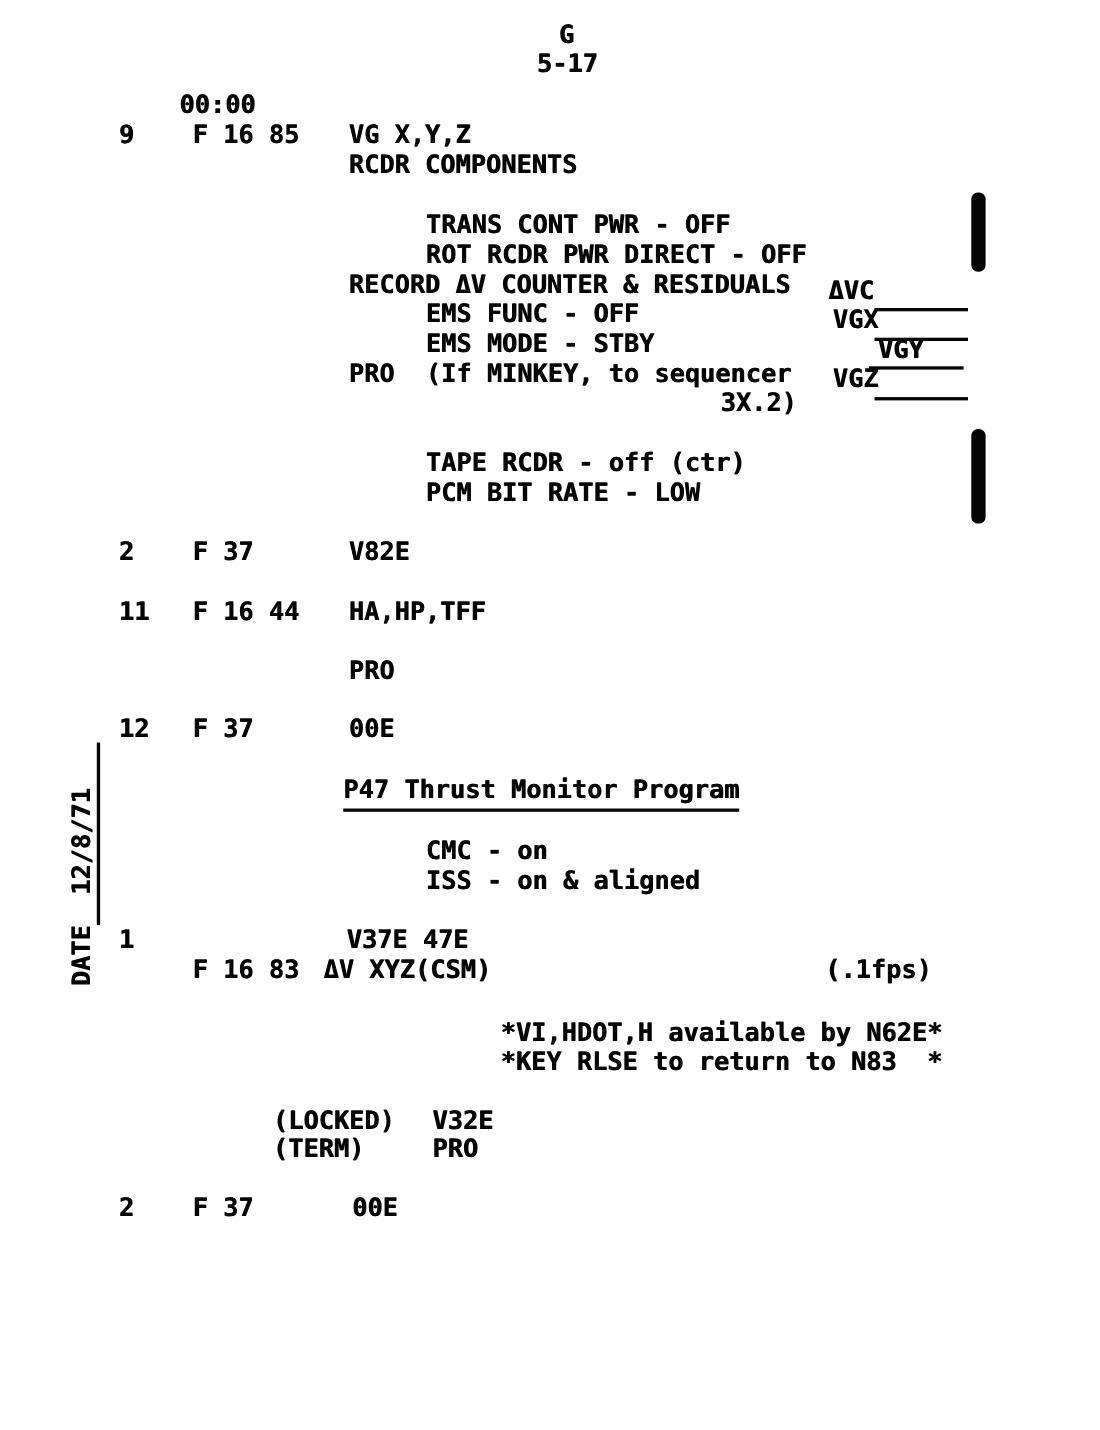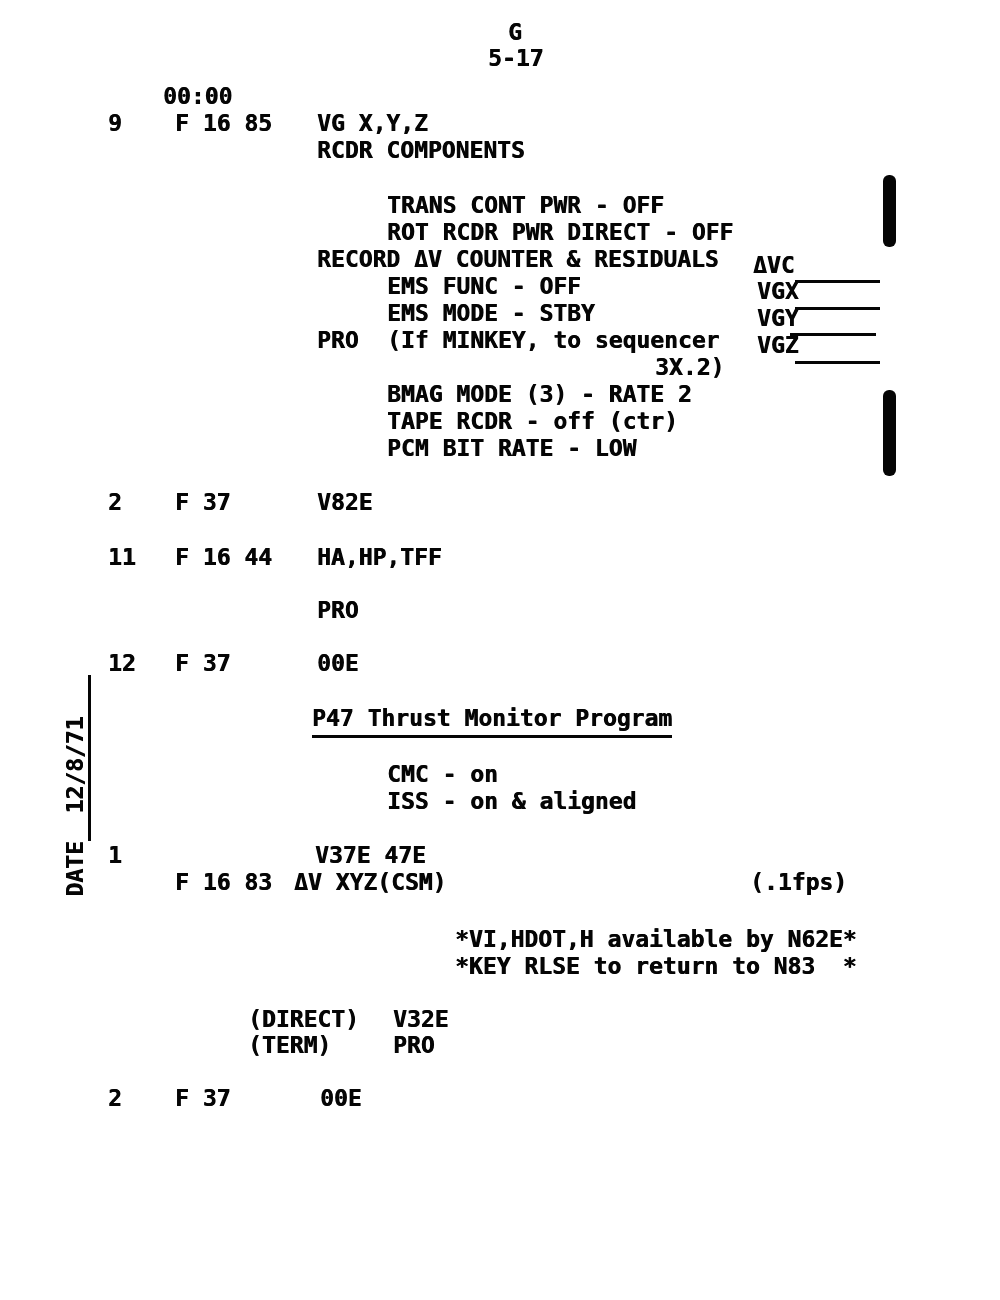--- a/index.html
+++ b/index.html
@@ -65,27 +65,26 @@
   <span class="t" style="left:317px;top:110px">VG X,Y,Z</span>
   <span class="t" style="left:317px;top:137px">RCDR COMPONENTS</span>
   <span class="t" style="left:387px;top:192px">TRANS CONT PWR - OFF</span>
   <span class="t" style="left:387px;top:219px">ROT RCDR PWR DIRECT - OFF</span>
   <span class="t" style="left:317px;top:246px">RECORD ΔV COUNTER &amp; RESIDUALS</span>
   <span class="t" style="left:387px;top:300px">EMS MODE - STBY</span>
   <span class="t" style="left:387px;top:273px">EMS FUNC - OFF</span>
   <span class="t" style="left:317px;top:327px">PRO</span>
   <span class="t" style="left:387px;top:327px">(If MINKEY, to sequencer</span>
   <span class="t" style="left:655px;top:354px">3X.2)</span>
-  <span class="t" style="left:387px;top:381px">BMAG MODE (3) - RATE 2</span>
   <span class="t" style="left:387px;top:408px">TAPE RCDR - off (ctr)</span>
   <span class="t" style="left:387px;top:435px">PCM BIT RATE - LOW</span>
 
   <span class="t" style="left:753px;top:252px">ΔVC</span>
   <span class="t" style="left:757px;top:278px">VGX</span>
-  <span class="t" style="left:757px;top:305px">VGY</span>
+  <span class="t" style="left:798px;top:305px">VGY</span>
   <span class="t" style="left:757px;top:332px">VGZ</span>
   <div class="blank" style="left:795px;top:280px;width:85px"></div>
   <div class="blank" style="left:795px;top:307px;width:85px"></div>
   <div class="blank" style="left:790px;top:333px;width:86px"></div>
   <div class="blank" style="left:795px;top:361px;width:85px"></div>
 
   <div class="bar" style="left:883px;top:175px;height:72px"></div>
   <div class="bar" style="left:883px;top:390px;height:86px"></div>
 
   <span class="t" style="left:108px;top:489px">2</span>
@@ -107,21 +106,21 @@
 
   <span class="t" style="left:108px;top:842px">1</span>
   <span class="t" style="left:315px;top:842px">V37E 47E</span>
   <span class="t" style="left:175px;top:869px">F 16 83</span>
   <span class="t" style="left:294px;top:869px">ΔV XYZ(CSM)</span>
   <span class="t" style="left:750px;top:869px">(.1fps)</span>
 
   <span class="t" style="left:455px;top:926px">*VI,HDOT,H available by N62E*</span>
   <span class="t" style="left:455px;top:953px">*KEY RLSE to return to N83  *</span>
 
-  <span class="t" style="left:248px;top:1006px">(DIRECT)</span>
+  <span class="t" style="left:248px;top:1006px">(LOCKED)</span>
   <span class="t" style="left:393px;top:1006px">V32E</span>
   <span class="t" style="left:248px;top:1032px">(TERM)</span>
   <span class="t" style="left:393px;top:1032px">PRO</span>
 
   <span class="t" style="left:108px;top:1085px">2</span>
   <span class="t" style="left:175px;top:1085px">F 37</span>
   <span class="t" style="left:320px;top:1085px">00E</span>
 
   <div class="date-rot" style="left:36px;top:952px">
     <span>DATE</span><span class="date-line">  12/8/71   </span>

